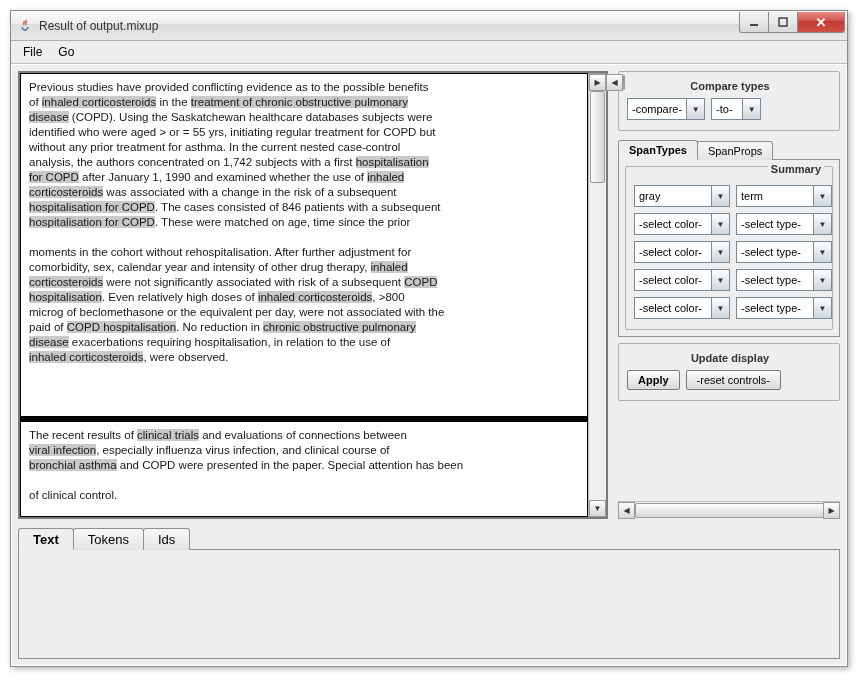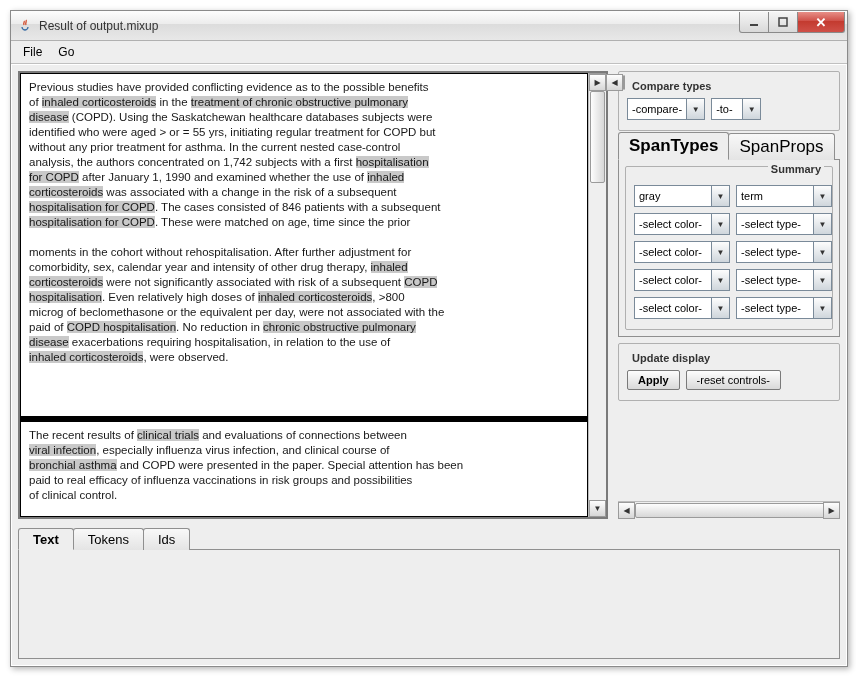--- a/index.html
+++ b/index.html
@@ -33,30 +33,30 @@
   .vscroll { width:17px; background:#efefef; border-left:1px solid #bcbcbc; position:relative; }
   .vscroll .arrow { position:absolute; left:0; width:17px; height:17px; background:linear-gradient(to bottom,#fdfdfd,#d7d7d7); border:1px solid #9a9a9a; box-sizing:border-box; display:flex; align-items:center; justify-content:center; font-size:8px; color:#333;}
   .vscroll .arrow.t{top:0;} .vscroll .arrow.b{bottom:0;}
   .vscroll .thumb { position:absolute; left:1px; right:1px; top:18px; height:90px; background:linear-gradient(to right,#fdfdfd,#d7d7d7); border:1px solid #9a9a9a; border-radius:2px;}
   .text-row { display:flex; flex:1; min-height:0; }
   .text-col { flex:1; display:flex; flex-direction:column; }
   
   .vsplit { width:8px; background:#eeeeee; cursor:col-resize; }
   
   .right-panel { width:222px; display:flex; flex-direction:column; gap:6px; background:#eeeeee; padding-left:2px;}
-  .fieldset { border:1px solid #b0b0b0; border-radius:2px; padding:8px 8px 10px 8px; background:#eeeeee; }
+  .fieldset { border:1px solid #b0b0b0; border-radius:2px; padding:8px 8px 10px 8px; background:#eeeeee;text-align:center; }
   .fieldset .legend { font-size:11px; margin:-14px 0 6px 2px; background:#eeeeee; display:inline-block; padding:0 3px; font-weight:bold; color:#333;}
   .combo-row { display:flex; gap:6px; align-items:center; }
   .combo { display:flex; border:1px solid #7a8a99; background:#fff; height:20px; }
   .combo .combo-text { padding:2px 4px; font-size:11px; min-width:50px; display:flex; align-items:center; }
   .combo .combo-btn { width:17px; background:linear-gradient(to bottom,#fdfdfd,#cfd6dc); border-left:1px solid #7a8a99; display:flex; align-items:center; justify-content:center; font-size:8px; color:#333;}
   .combo.small .combo-text{min-width:22px;}
   
   .tab-strip { display:flex; height:22px; align-items:flex-end; }
-  .tab { border:1px solid #8f8f8f; border-bottom:none; padding:3px 10px 3px 10px; background:linear-gradient(to bottom,#f8f8f8,#e4e4e4); font-size:17px; margin-right:-1px; border-top-left-radius:3px; border-top-right-radius:3px; position:relative; top:1px;text-align:center; }
+  .tab { border:1px solid #8f8f8f; border-bottom:none; padding:3px 10px 3px 10px; background:linear-gradient(to bottom,#f8f8f8,#e4e4e4); font-size:11px; margin-right:-1px; border-top-left-radius:3px; border-top-right-radius:3px; position:relative; top:1px;text-align:center; }
   .tab.active { background:#eeeeee; z-index:2; font-weight:bold; border-bottom:1px solid #eeeeee;}
   .tab-body { border:1px solid #8f8f8f; padding:6px; background:#eeeeee; }
   .prop-rows { display:flex; flex-direction:column; gap:6px; margin-top:4px;}
   .prop-row { display:flex; gap:6px; }
   .prop-row .combo .combo-text { min-width:68px; }
   .btn { border:1px solid #7a7a7a; background:linear-gradient(to bottom,#fdfdfd,#d9d9d9); padding:3px 10px; font-size:11px; border-radius:2px; }
   .btn.bold{font-weight:bold;}
   
   .bottom-pane { margin-top:8px; }
   .bottom-tab-strip { display:flex; height:22px; }
@@ -127,21 +127,21 @@
 <span class="hl">disease</span><span> exacerbations requiring hospitalisation, in relation to the use of</span><br>
 <span class="hl">inhaled corticosteroids</span><span>, were observed.</span>
               </div>
             </div>
             <div class="sep"></div>
             <div class="text-pane" style="flex:0 0 82px;">
               <div class="text-block">
 <span>The recent results of </span><span class="hl">clinical trials</span><span> and evaluations of connections between</span><br>
 <span class="hl">viral infection</span><span>, especially influenza virus infection, and clinical course of</span><br>
 <span class="hl">bronchial asthma</span><span> and COPD were presented in the paper. Special attention has been</span><br>
-<span>paid to real efficacy of influenza vaccinations in risk groups and possibilities</span><br>
+<br>
 <span>of clinical control.</span>
               </div>
             </div>
           </div>
           <div class="vscroll">
             <div class="arrow t">▲</div>
             <div class="thumb"></div>
             <div class="arrow b">▼</div>
           </div>
         </div>

